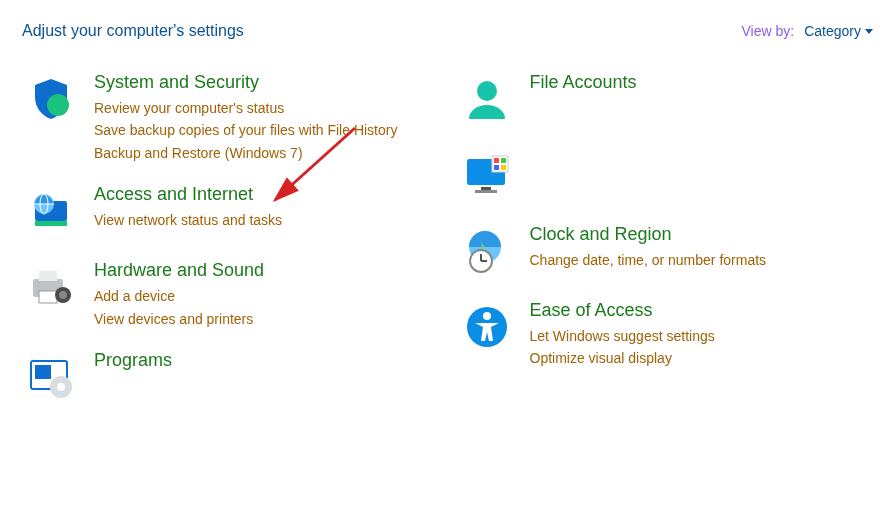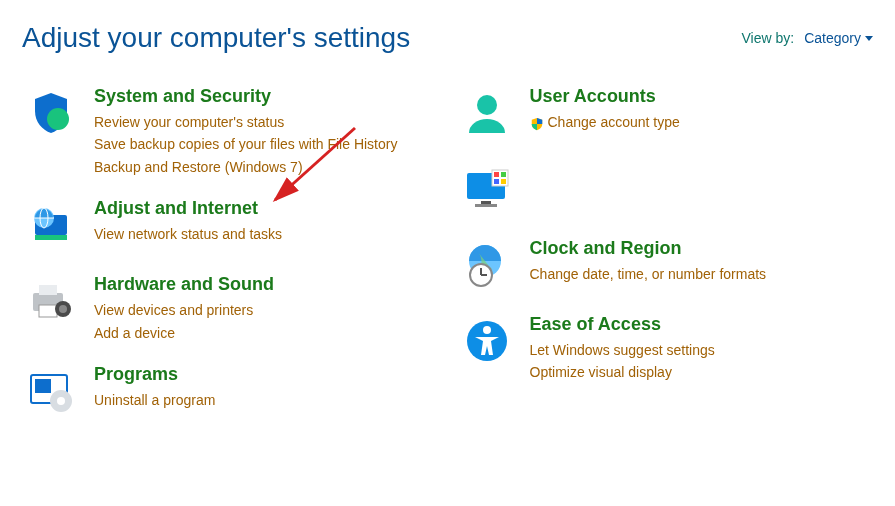--- a/index.html
+++ b/index.html
@@ -15,30 +15,30 @@
     overflow: hidden;
   }
   .header {
     display: flex;
     justify-content: space-between;
     align-items: center;
     padding: 22px 22px 10px 22px;
   }
   .title {
     color: #0a5396;
-    font-size: 28px;
+    font-size: 16px;
     font-weight: 400;
   }
   .viewby {
     display: flex;
     align-items: center;
     gap: 10px;
     font-size: 14px;
   }
-  .viewby-label { color: #0f766e; }
+  .viewby-label { color: #8b5cf6; }
   .viewby-value {
     color: #0a5396;
     cursor: pointer;
     display: inline-flex;
     align-items: center;
     gap: 4px;
   }
   .caret-down {
     width: 0; height: 0;
     border-left: 4px solid transparent;
@@ -66,21 +66,21 @@
     height: 58px;
     flex-shrink: 0;
     display: flex;
     align-items: center;
     justify-content: center;
   }
   .cat-body { padding-top: 2px; }
   .cat-title {
     color: #1b7a1b;
     font-size: 18px;
-    font-weight: 700;
+    font-weight: 400;
     margin-bottom: 4px;
     cursor: pointer;
   }
   .link {
     color: #a16207;
     font-size: 14px;
     line-height: 1.6;
     cursor: pointer;
     display: flex;
     align-items: center;
@@ -136,80 +136,69 @@
         <svg viewBox="0 0 48 48" width="48" height="48">
           <rect x="8" y="14" width="32" height="20" rx="2" fill="#0d6ecd"></rect>
           <rect x="8" y="34" width="32" height="5" fill="#19c37d"></rect>
           <circle cx="17" cy="17" r="10" fill="#6cc5ff"></circle>
           <path d="M8 17 a9 9 0 0 1 18 0" fill="#2f98e6"></path>
           <ellipse cx="17" cy="17" rx="4" ry="10" fill="none" stroke="#fff" stroke-width="1"></ellipse>
           <line x1="7" y1="17" x2="27" y2="17" stroke="#fff" stroke-width="1"></line>
         </svg>
       </div>
       <div class="cat-body">
-        <div class="cat-title">Adjust and Internet</div>
+        <div class="cat-title">Access and Internet</div>
         <div class="link">View network status and tasks</div>
       </div>
     </div>
 
     <div class="cat">
       <div class="icon-box">
         <svg viewBox="0 0 48 48" width="48" height="48">
           <rect x="6" y="16" width="30" height="18" rx="2" fill="#bfc3c7"></rect>
           <rect x="12" y="8" width="18" height="10" fill="#e9ecef"></rect>
           <rect x="12" y="28" width="18" height="12" fill="#fff" stroke="#999"></rect>
           <circle cx="36" cy="32" r="8" fill="#4a4a4a"></circle>
           <circle cx="36" cy="32" r="4" fill="#888"></circle>
         </svg>
       </div>
       <div class="cat-body">
         <div class="cat-title">Hardware and Sound</div>
+        <div class="link">Add a device</div>
         <div class="link">View devices and printers</div>
-        <div class="link">Add a device</div>
       </div>
     </div>
 
     <div class="cat">
       <div class="icon-box">
         <svg viewBox="0 0 48 48" width="48" height="48">
           <rect x="4" y="8" width="36" height="28" rx="2" fill="#fff" stroke="#0d6ecd" stroke-width="2"></rect>
           <rect x="8" y="12" width="16" height="14" fill="#0d6ecd"></rect>
           <circle cx="34" cy="34" r="11" fill="#d8dde2"></circle>
           <circle cx="34" cy="34" r="4" fill="#fff"></circle>
         </svg>
       </div>
       <div class="cat-body">
         <div class="cat-title">Programs</div>
-        <div class="link">Uninstall a program</div>
       </div>
     </div>
 
   </div>
 
   <div class="col">
 
     <div class="cat">
       <div class="icon-box">
         <svg viewBox="0 0 48 48" width="48" height="48">
           <circle cx="24" cy="16" r="10" fill="#19c3a8"></circle>
           <path d="M6 44 a18 14 0 0 1 36 0 Z" fill="#19c3a8"></path>
         </svg>
       </div>
       <div class="cat-body">
-        <div class="cat-title">User Accounts</div>
-        <div class="link">
-          <span class="shield-mini">
-            <svg viewBox="0 0 16 16" width="14" height="14">
-              <path d="M8 1 L14 3 V8 C14 12 11 14 8 15 C5 14 2 12 2 8 V3 Z" fill="#ffb900"></path>
-              <path d="M8 1 L14 3 V8 L8 8 Z" fill="#0d6ecd"></path>
-              <path d="M8 8 L8 15 C5 14 2 12 2 8 Z" fill="#19c37d"></path>
-            </svg>
-          </span>
-          <span>Change account type</span>
-        </div>
+        <div class="cat-title">File Accounts</div>
       </div>
     </div>
 
     <div class="cat">
       <div class="icon-box">
         <svg viewBox="0 0 48 48" width="48" height="48">
           <rect x="4" y="8" width="38" height="26" rx="2" fill="#0d8ee6"></rect>
           <rect x="18" y="36" width="10" height="3" fill="#555"></rect>
           <rect x="12" y="39" width="22" height="3" fill="#888"></rect>
           <rect x="29" y="5" width="16" height="16" fill="#fff" stroke="#ccc"></rect>

